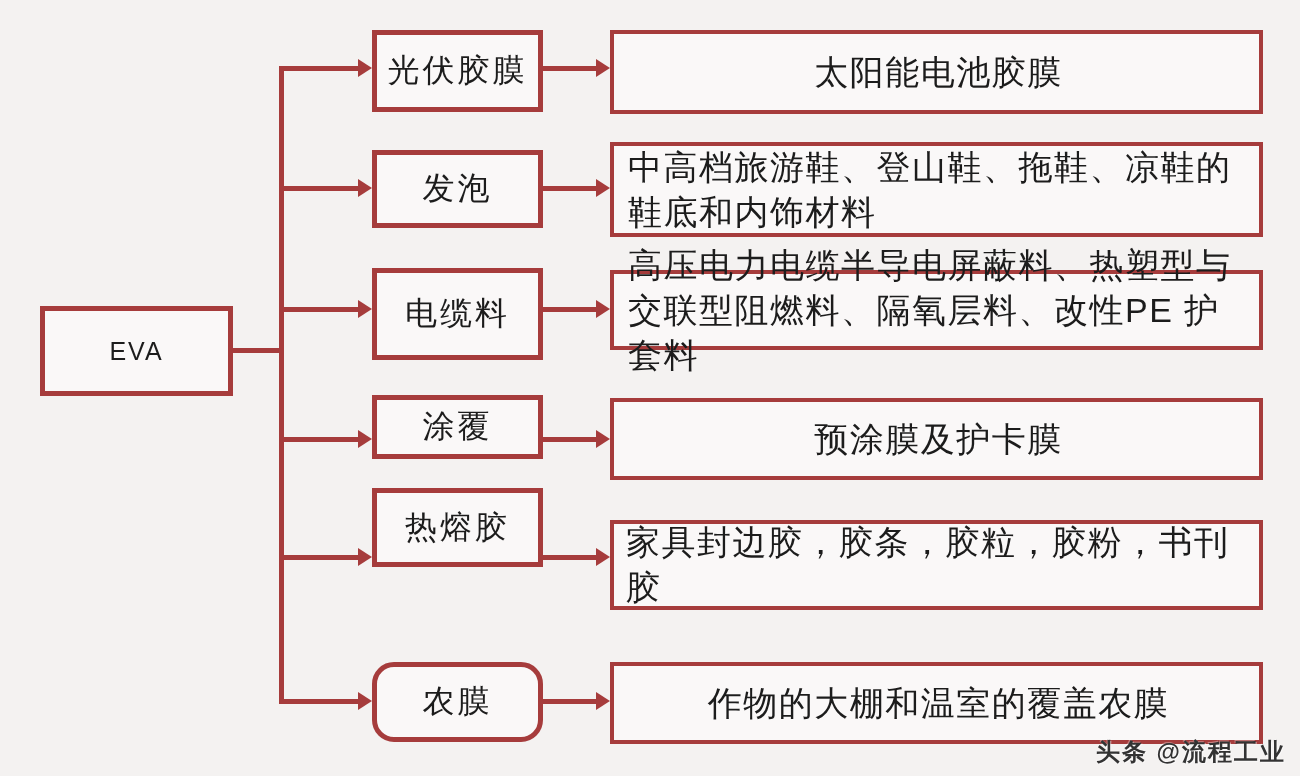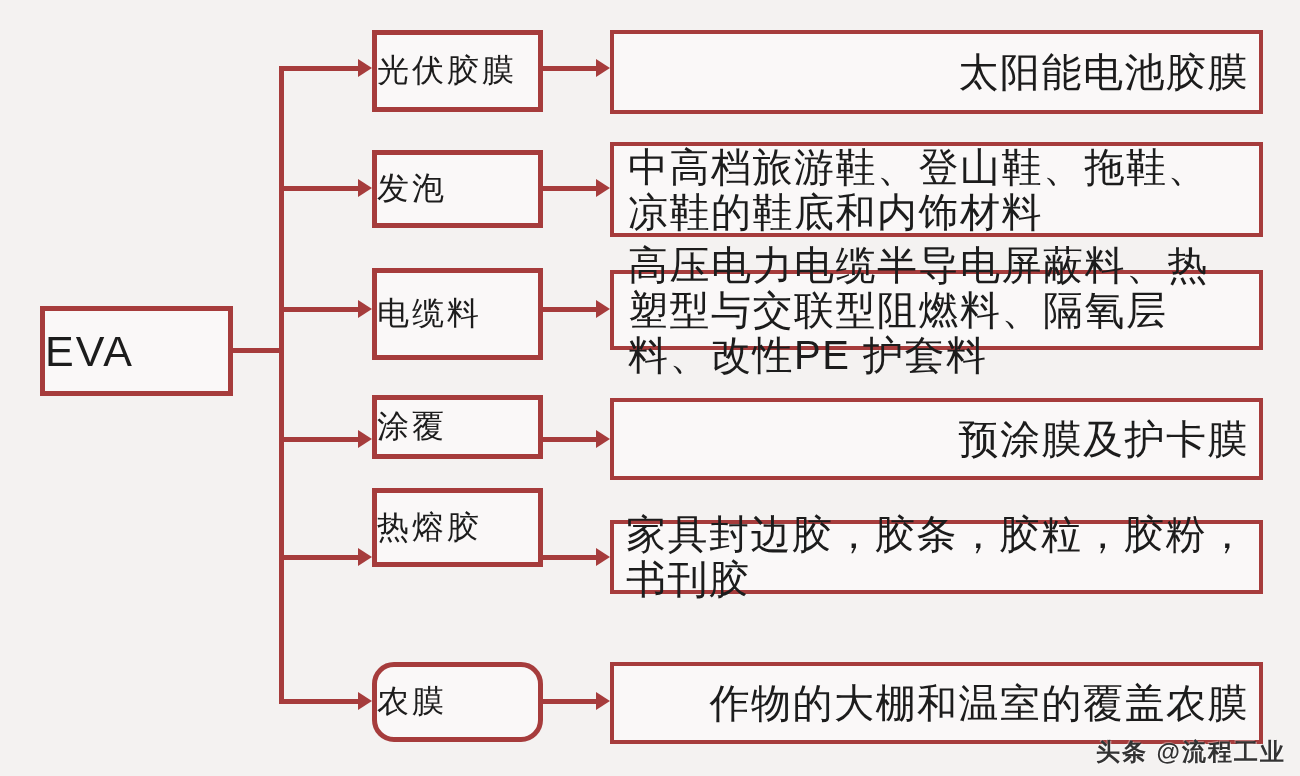--- a/index.html
+++ b/index.html
@@ -18,52 +18,53 @@
     font-family:"Liberation Sans","DejaVu Sans",sans-serif;
     color:var(--text);
     overflow:hidden;
   }
   .box{
     position:absolute;
     background:var(--box-bg);
     border:5px solid var(--line);
     display:flex;
     align-items:center;
+    justify-content:center;
   }
   .root-box{
     left:40px;top:306px;width:193px;height:90px;
-    font-size:43px;
+    font-size:25px;
     letter-spacing:2px;
   }
   .cat-box{
     left:372px;width:171px;
     font-size:32px;
     letter-spacing:3px;
     text-align:center;
   }
   .desc-box{
     left:610px;width:653px;
     border-width:4px;
-    justify-content:flex-end;
+    justify-content:center;
     padding:4px 10px 4px 14px;
-    font-size:40px;
+    font-size:34px;
     letter-spacing:1.5px;
     line-height:45px;
   }
   .cat-r1{top:30px;height:82px;}
   .cat-r2{top:150px;height:78px;}
   .cat-r3{top:268px;height:92px;}
   .cat-r4{top:395px;height:64px;}
   .cat-r5{top:488px;height:79px;}
   .cat-r6{top:662px;height:80px;border-radius:22px;}
   .desc-r1{top:30px;height:84px;}
   .desc-r2{top:142px;height:95px;}
   .desc-r3{top:270px;height:80px;}
   .desc-r4{top:398px;height:82px;}
-  .desc-r5{top:520px;height:74px;padding-left:12px;}
+  .desc-r5{top:520px;height:90px;padding-left:12px;}
   .desc-r6{top:662px;height:82px;}
   .vline{
     position:absolute;
     left:279px;top:66px;
     width:5px;height:638px;
     background:var(--line);
   }
   .hline{
     position:absolute;
     height:5px;

